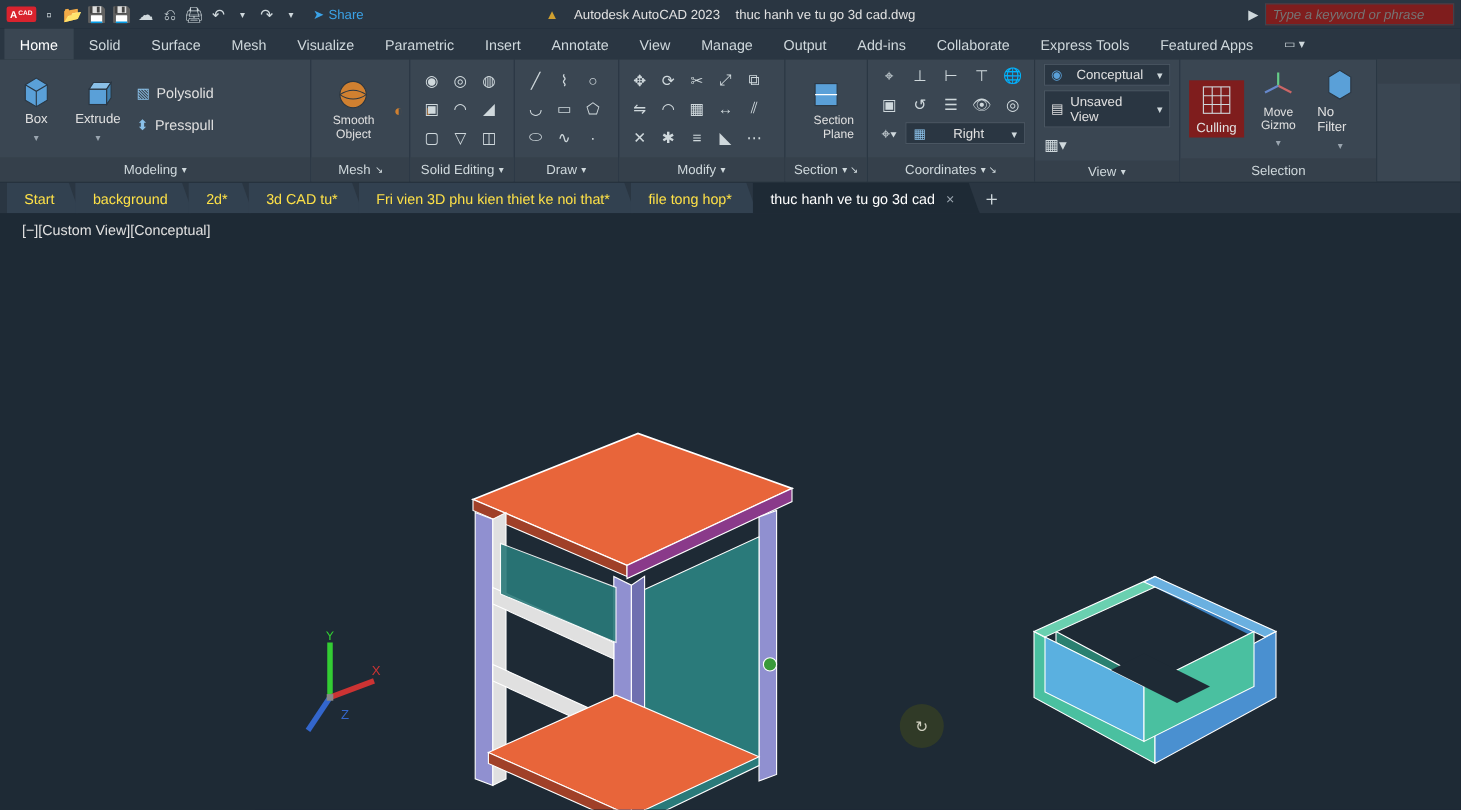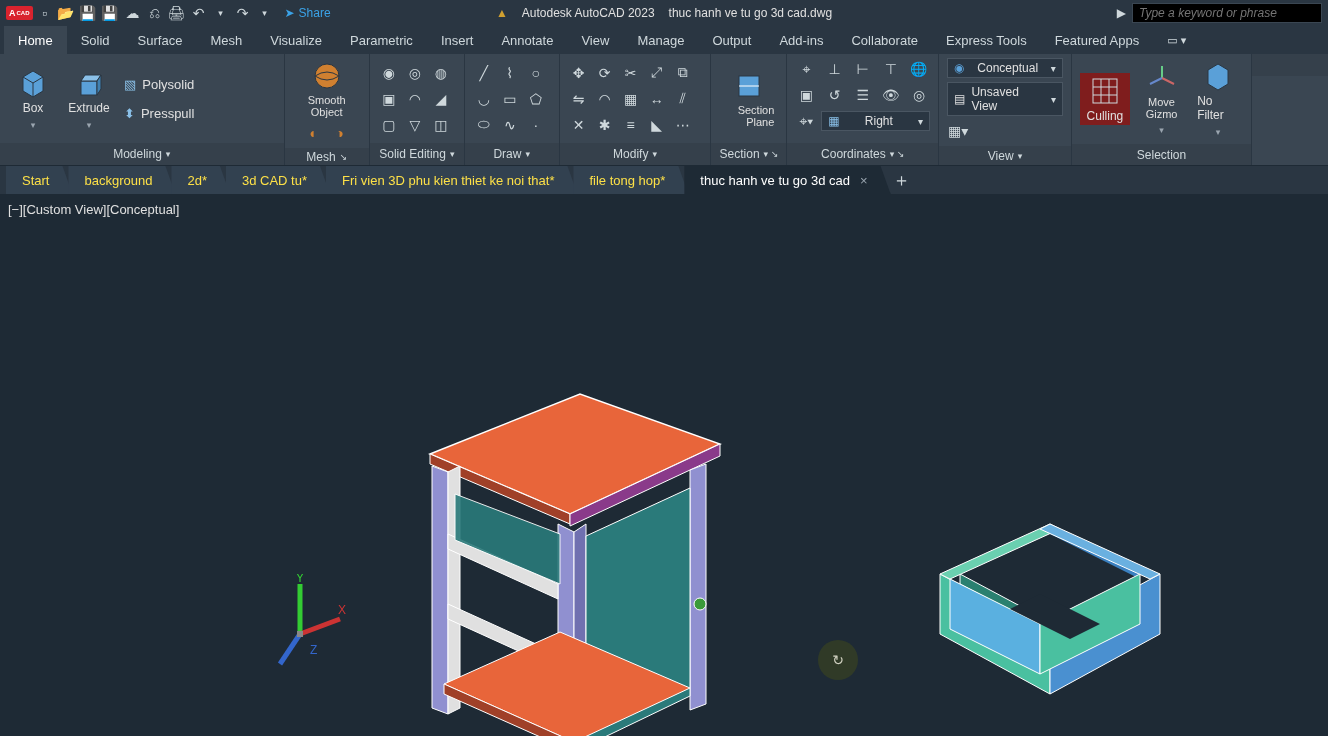--- a/index.html
+++ b/index.html
@@ -8,21 +8,21 @@
 
 .titlebar { height: 26px; background: #2a3642; display: flex; align-items: center; padding: 0 6px; font-size: 12px; gap: 4px; }
 .titlebar .app-badge { background: #d9232e; color: #fff; font-weight: bold; font-size: 9px; padding: 2px 3px; border-radius: 2px; display:flex; align-items:center;}
 .titlebar .qat { display: flex; gap: 6px; align-items:center;}
 .titlebar .qat span { width: 16px; height: 16px; display: inline-flex; align-items:center; justify-content:center; color:#cfd8dc; font-size:14px; cursor:pointer;}
 .titlebar .share { color:#3ba3e8; display:flex; align-items:center; gap:4px; margin-left:8px; cursor:pointer;}
 .titlebar .center { position:absolute; left:50%; transform:translateX(-50%); display:flex; gap:14px; align-items:center;}
 .titlebar .center .app-title { color:#e0e0e0; }
 .titlebar .center .doc-title { color:#e0e0e0; }
 .titlebar .right { position:absolute; right:6px; display:flex; align-items:center; gap:6px; }
-.titlebar .searchbox { background:#000000; border:1px solid #3a4652; color:#9aa5af; font-style:italic; padding:2px 6px; width:190px; font-size:12px;}
+.titlebar .searchbox { background:#7f1d1d; border:1px solid #3a4652; color:#9aa5af; font-style:italic; padding:2px 6px; width:172px; font-size:12px;}
 
 
 .ribbon-tabs { height: 28px; background:#2a3642; display:flex; align-items:stretch; padding-left:4px; font-size:13px;}
 .ribbon-tabs .tab { padding:0 14px; display:flex; align-items:center; color:#cfd8dc; cursor:pointer;}
 .ribbon-tabs .tab.active { background:#3a4652; color:#fff; }
 
 
 .ribbon { height: 112px; background:#3a4652; display:flex; align-items:stretch; border-bottom:1px solid #1e2a35;}
 .panel { border-right:1px solid #2a3642; display:flex; flex-direction:column; }
 .panel .content { flex:1; display:flex; align-items:center; padding:4px 8px; gap:6px;}
@@ -40,21 +40,21 @@
 
 
 .filetabs { height:28px; background:#2a3642; display:flex; align-items:stretch; padding-left:6px; font-size:13px;}
 .filetabs .ftab { padding:0 16px; display:flex; align-items:center; color:#fde047; border-right:1px solid #1e2a35; cursor:pointer; background:#324150; clip-path: polygon(0 0, calc(100% - 10px) 0, 100% 100%, 0 100%); margin-right:-4px; padding-right:22px;}
 .filetabs .ftab.active { background:#1e2a35; color:#fff; font-weight:500;align-items:center;}
 .filetabs .ftab .close { margin-left:10px; color:#9aa5af;}
 .filetabs .add { width:30px; display:flex; align-items:center; justify-content:center; color:#cfd8dc; cursor:pointer; font-size:18px;}
 
 
 .viewport { position:absolute; top:194px; left:0; right:0; bottom:0; background:#1e2a35;}
-.vp-label { position:absolute; top:8px; left:8px; font-size:13px; color:#e0e0e0;}
+.vp-label { position:absolute; top:8px; left:20px; font-size:13px; color:#e0e0e0;}
 .orbit-cursor { position:absolute; width:40px; height:40px; border-radius:50%; background:rgba(60,70,30,0.6); display:flex; align-items:center; justify-content:center; color:#d0d0c0; font-size:14px;}
 
 svg { display:block; }
 </style>
 </head>
 <body>
 
 <div class="titlebar">
   <div class="app-badge">
     <span>A</span>
@@ -174,21 +174,21 @@
           </div>
       </div>
     </div>
     <div class="label">
         <span>Modeling</span> 
         <span style="font-size:9px">▾</span>
       </div>
   </div>
 
   <div class="panel" style="width:90px">
-    <div class="content" style="flex-direction:column;gap:0">
+    <div class="content" style="flex-direction:row;gap:0">
       <div class="bigbtn" style="min-width:60px">
         <div class="ico">
             <svg width="32" height="32">
               <circle cx="16" cy="16" r="12" fill="#d08030" stroke="#2a3642"></circle>
               <path d="M4 16 Q16 8 28 16" fill="none" stroke="#2a3642"></path>
               <path d="M4 16 Q16 24 28 16" fill="none" stroke="#2a3642"></path>
             </svg>
           </div>
         <span style="text-align:center;font-size:11px;line-height:12px">Smooth Object</span>
       </div>

